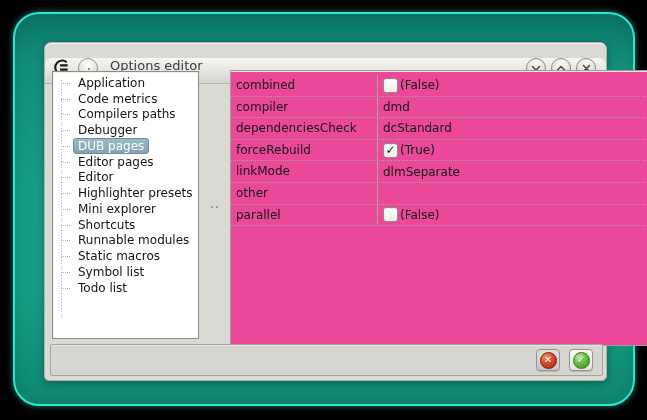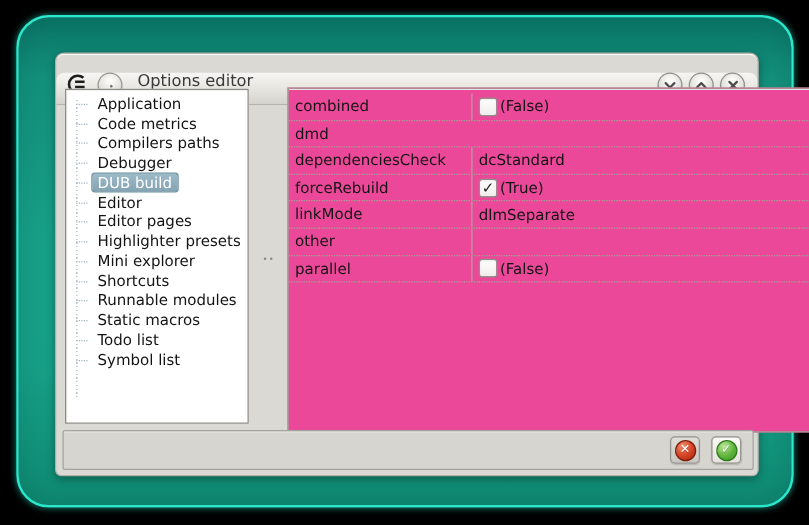--- a/index.html
+++ b/index.html
@@ -143,48 +143,48 @@
         <li>
             <span class="lbl">Code metrics</span>
           </li>
         <li>
             <span class="lbl">Compilers paths</span>
           </li>
         <li>
             <span class="lbl">Debugger</span>
           </li>
         <li class="selected">
-            <span class="lbl">DUB build</span>
+            <span class="lbl">DUB pages</span>
+          </li>
+        <li>
+            <span class="lbl">Editor pages</span>
           </li>
         <li>
             <span class="lbl">Editor</span>
           </li>
         <li>
-            <span class="lbl">Editor pages</span>
-          </li>
-        <li>
             <span class="lbl">Highlighter presets</span>
           </li>
         <li>
             <span class="lbl">Mini explorer</span>
           </li>
         <li>
             <span class="lbl">Shortcuts</span>
           </li>
         <li>
             <span class="lbl">Runnable modules</span>
           </li>
         <li>
             <span class="lbl">Static macros</span>
           </li>
         <li>
+            <span class="lbl">Symbol list</span>
+          </li>
+        <li>
             <span class="lbl">Todo list</span>
-          </li>
-        <li>
-            <span class="lbl">Symbol list</span>
           </li>
       </ul>
     </div>
 
     <div class="splitter">
       <div class="grip">
           <i></i>
           <i></i>
         </div>
     </div>
@@ -192,20 +192,21 @@
     <div class="grid">
       <div class="rows">
         <div class="row">
           <div class="cell-name">combined</div>
           <div class="cell-value">
             <span class="checkbox"></span>
             <span>(False)</span>
           </div>
         </div>
         <div class="row">
+          <div class="cell-name">compiler</div>
           <div class="cell-value">
             <span>dmd</span>
           </div>
         </div>
         <div class="row">
           <div class="cell-name">dependenciesCheck</div>
           <div class="cell-value">
             <span>dcStandard</span>
           </div>
         </div>

